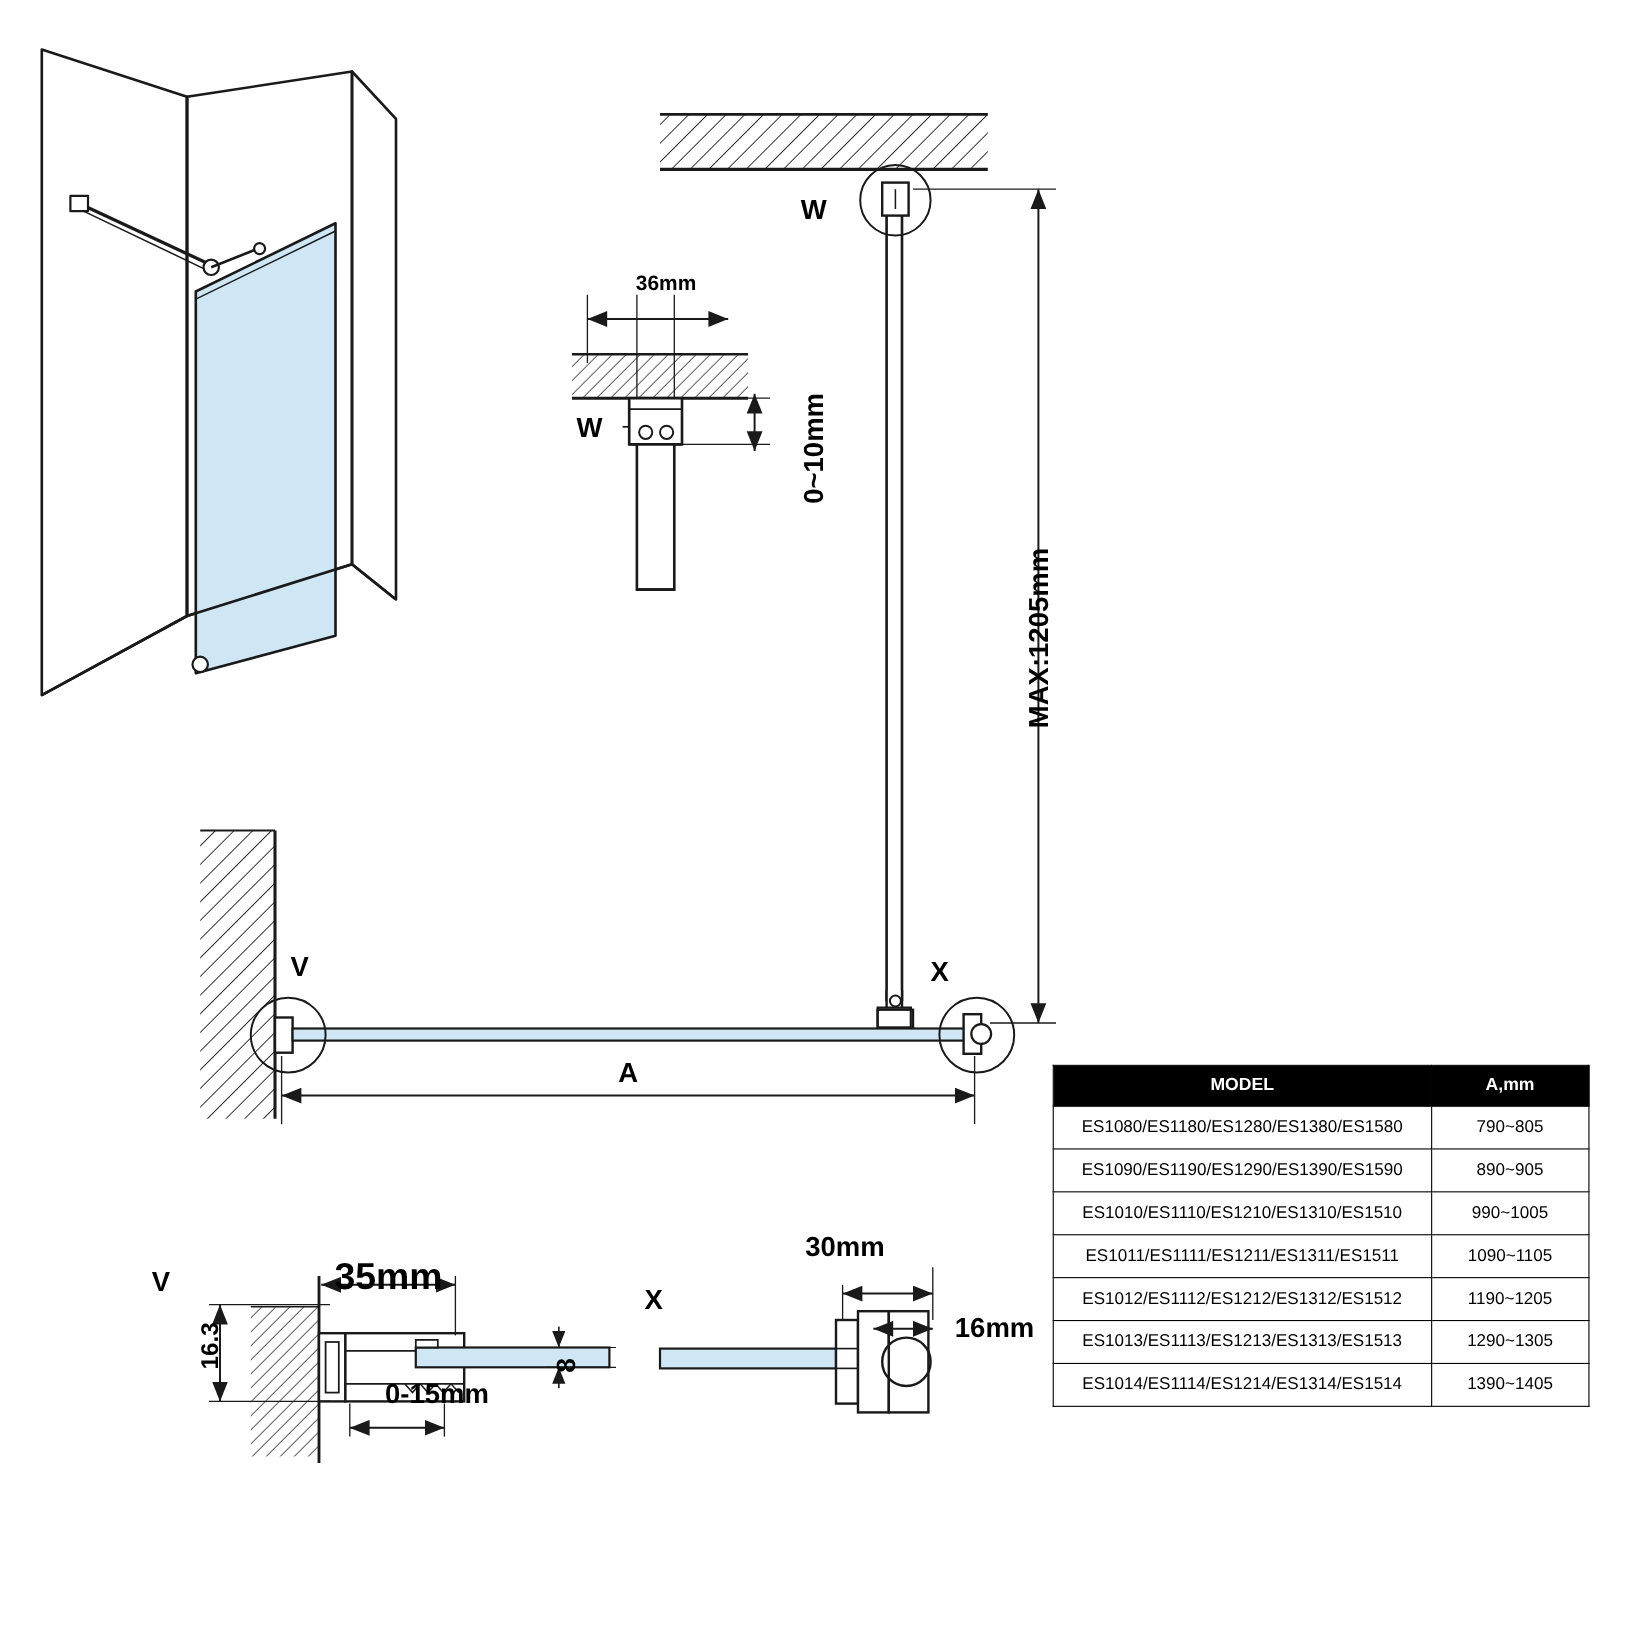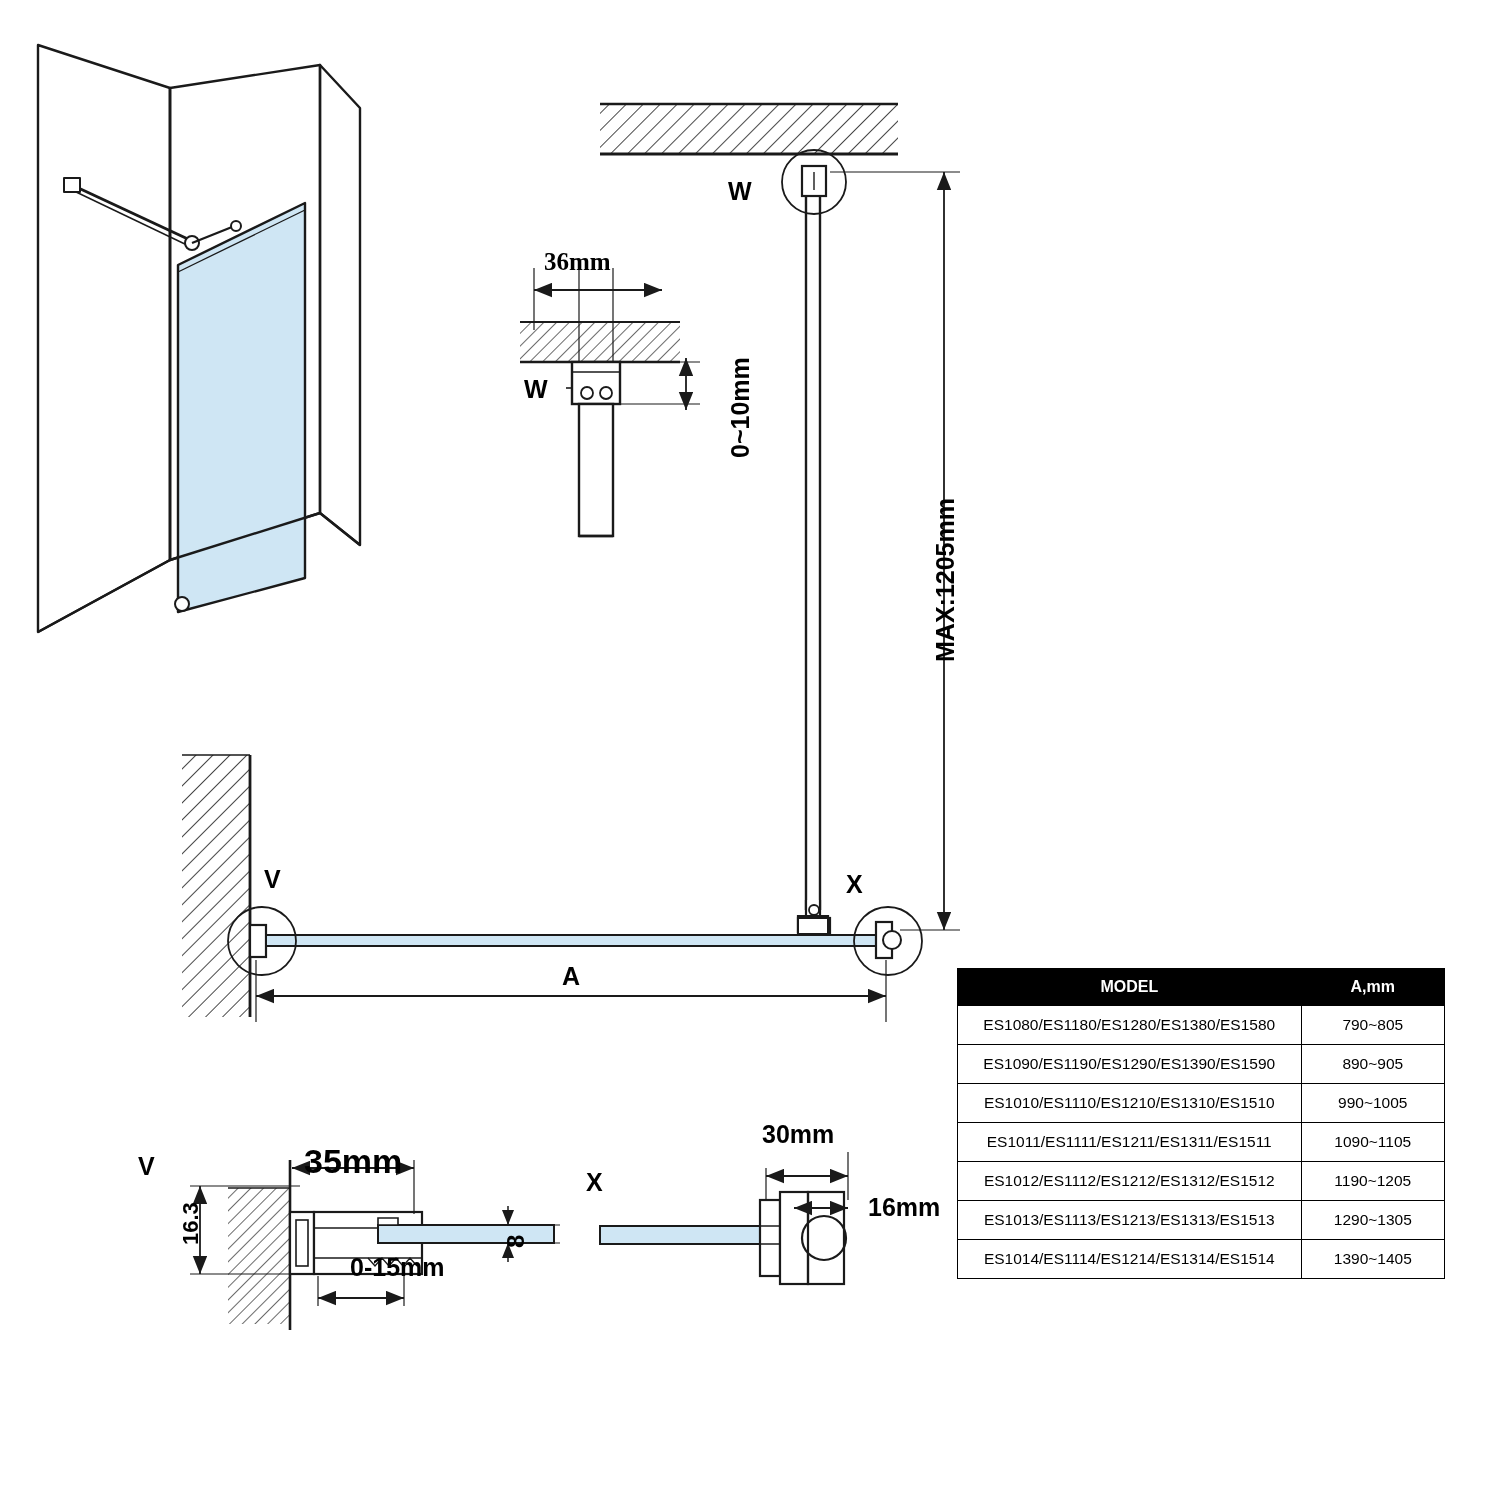--- a/index.html
+++ b/index.html
@@ -246,21 +246,21 @@
     <line x1="848" y1="1152" x2="848" y2="1200" stroke-width="1.2"></line>
 
     <line x1="794" y1="1208" x2="848" y2="1208" stroke-width="1.8" marker-start="url(#arrowStart)" marker-end="url(#arrowEnd)"></line>
   </g>
 </svg>
 
 <div class="lbl" style="left:728px; top:177px; font-size:25px;">W</div>
 
 <div class="lbl" style="left:524px; top:375px; font-size:25px;">W</div>
 
-<div class="lbl" style="left:544px; top:248px; font-size:25px;font-family:Liberation Serif, serif;">36mm</div>
+<div class="lbl" style="left:578px; top:248px; font-size:19px;">36mm</div>
 
 <div class="lbl rot90" style="left:726px; top:458px; font-size:25px;">0~10mm</div>
 
 <div class="lbl rot90" style="left:931px; top:662px; font-size:25px;">MAX:1205mm</div>
 
 <div class="lbl" style="left:264px; top:865px; font-size:25px;">V</div>
 
 <div class="lbl" style="left:846px; top:870px; font-size:25px;">X</div>
 
 <div class="lbl" style="left:562px; top:962px; font-size:25px;">A</div>
@@ -270,21 +270,21 @@
 <div class="lbl rot90" style="left:178px; top:1245px; font-size:22px;">16.3</div>
 
 <div class="lbl" style="left:304px; top:1142px; font-size:34px;">35mm</div>
 
 <div class="lbl rot90" style="left:502px; top:1248px; font-size:24px;">8</div>
 
 <div class="lbl" style="left:330px; top:1253px; font-size:25px;margin-left:20px;">0-15mm</div>
 
 <div class="lbl" style="left:586px; top:1168px; font-size:25px;">X</div>
 
-<div class="lbl" style="left:762px; top:1120px; font-size:25px;">30mm</div>
+<div class="lbl" style="left:732px; top:1120px; font-size:25px;">30mm</div>
 
 <div class="lbl" style="left:856px; top:1193px; font-size:25px;margin-left:12px;">16mm</div>
 
 <table class="spec-table">
   <colgroup>
         <col class="c1">
         <col class="c2">
       </colgroup>
   <thead>
     <tr>

